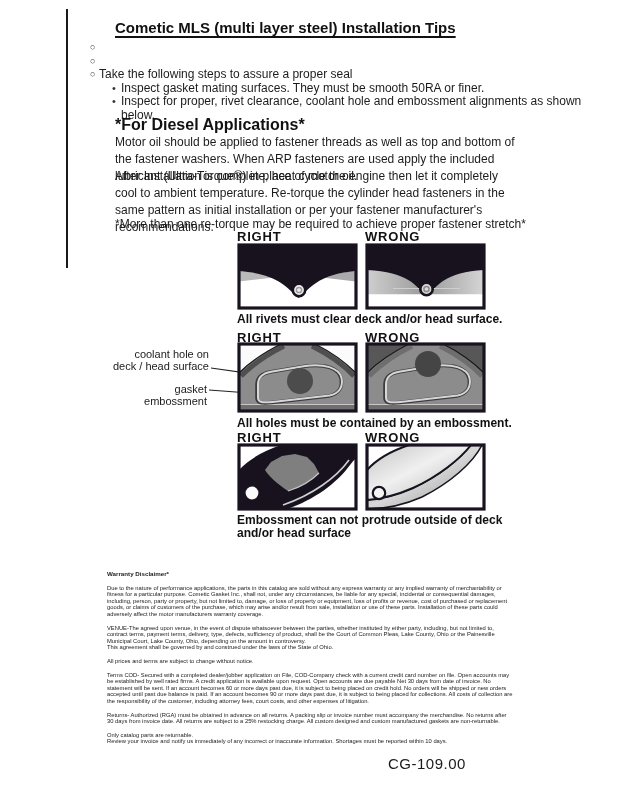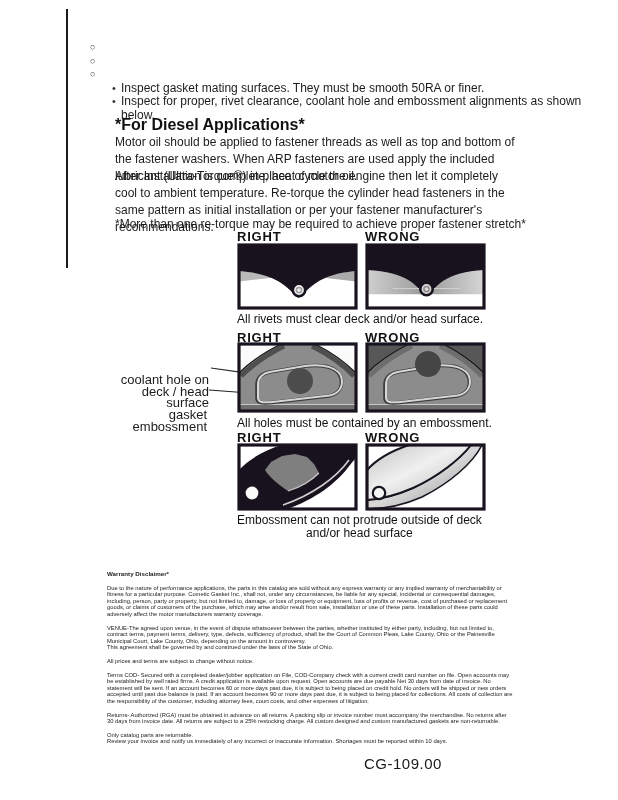--- a/index.html
+++ b/index.html
@@ -20,49 +20,51 @@
   .sub .blt{font-size:11px;}
 
   #diesel-h{left:115px;top:116px;font-size:16px;font-weight:bold;color:#111;}
   .para{left:115px;font-size:12px;line-height:17px;width:402px;}
   #p1{top:134px;}
   #p2{top:168px;}
   #note{top:216px;width:420px;}
 
   .dlabel{width:121px;font-size:13px;font-weight:bold;letter-spacing:0.8px;color:#111;}
   .panel{width:121px;}
-  .caption{left:237px;font-size:12px;font-weight:400;color:#111;line-height:13px;text-align:center;}
-
-  .sidelabel{font-size:13px;line-height:11.5px;text-align:right;width:97px;color:#1c1c1c;margin-top:25px;}
+  .caption{left:237px;font-size:12px;font-weight:700;color:#111;line-height:13px;}
+
+  .sidelabel{font-size:11px;line-height:11.5px;text-align:right;width:97px;color:#1c1c1c;}
 
   #warranty{left:107px;top:571px;width:406px;font-size:5.8px;line-height:6.6px;color:#222;}
   #warranty .wh{font-weight:bold;font-size:6.2px;margin:0 0 7px 0;}
   #warranty p{margin:0 0 7px 0;}
 
-  #footer-code{left:364px;top:755px;font-size:15px;color:#1a1a1a;letter-spacing:0.5px;}
+  #footer-code{left:388px;top:755px;font-size:15px;color:#1a1a1a;letter-spacing:0.5px;}
 
   svg{display:block;}
 </style>
 </head>
 <body>
 
 <div id="page">
 
   <div id="vline" class="abs"></div>
 
+  <div id="title" class="abs">Cometic MLS (multi layer steel) Installation Tips</div>
 
   <div class="bullets abs">
     <div class="b-row">
       <span class="blt">○</span>
     </div>
     <div class="b-row">
       <span class="blt">○</span>
     </div>
     <div class="b-row">
       <span class="blt">○</span>
+      <span>Take the following steps to assure a proper seal</span>
     </div>
     <div class="b-row sub">
       <span class="blt">•</span>
       <span>Inspect gasket mating surfaces.  They must be smooth 50RA or finer.</span>
     </div>
     <div class="b-row sub">
       <span class="blt">•</span>
       <span>Inspect for proper, rivet clearance, coolant hole and embossment alignments as shown below.</span>
     </div>
   </div>

